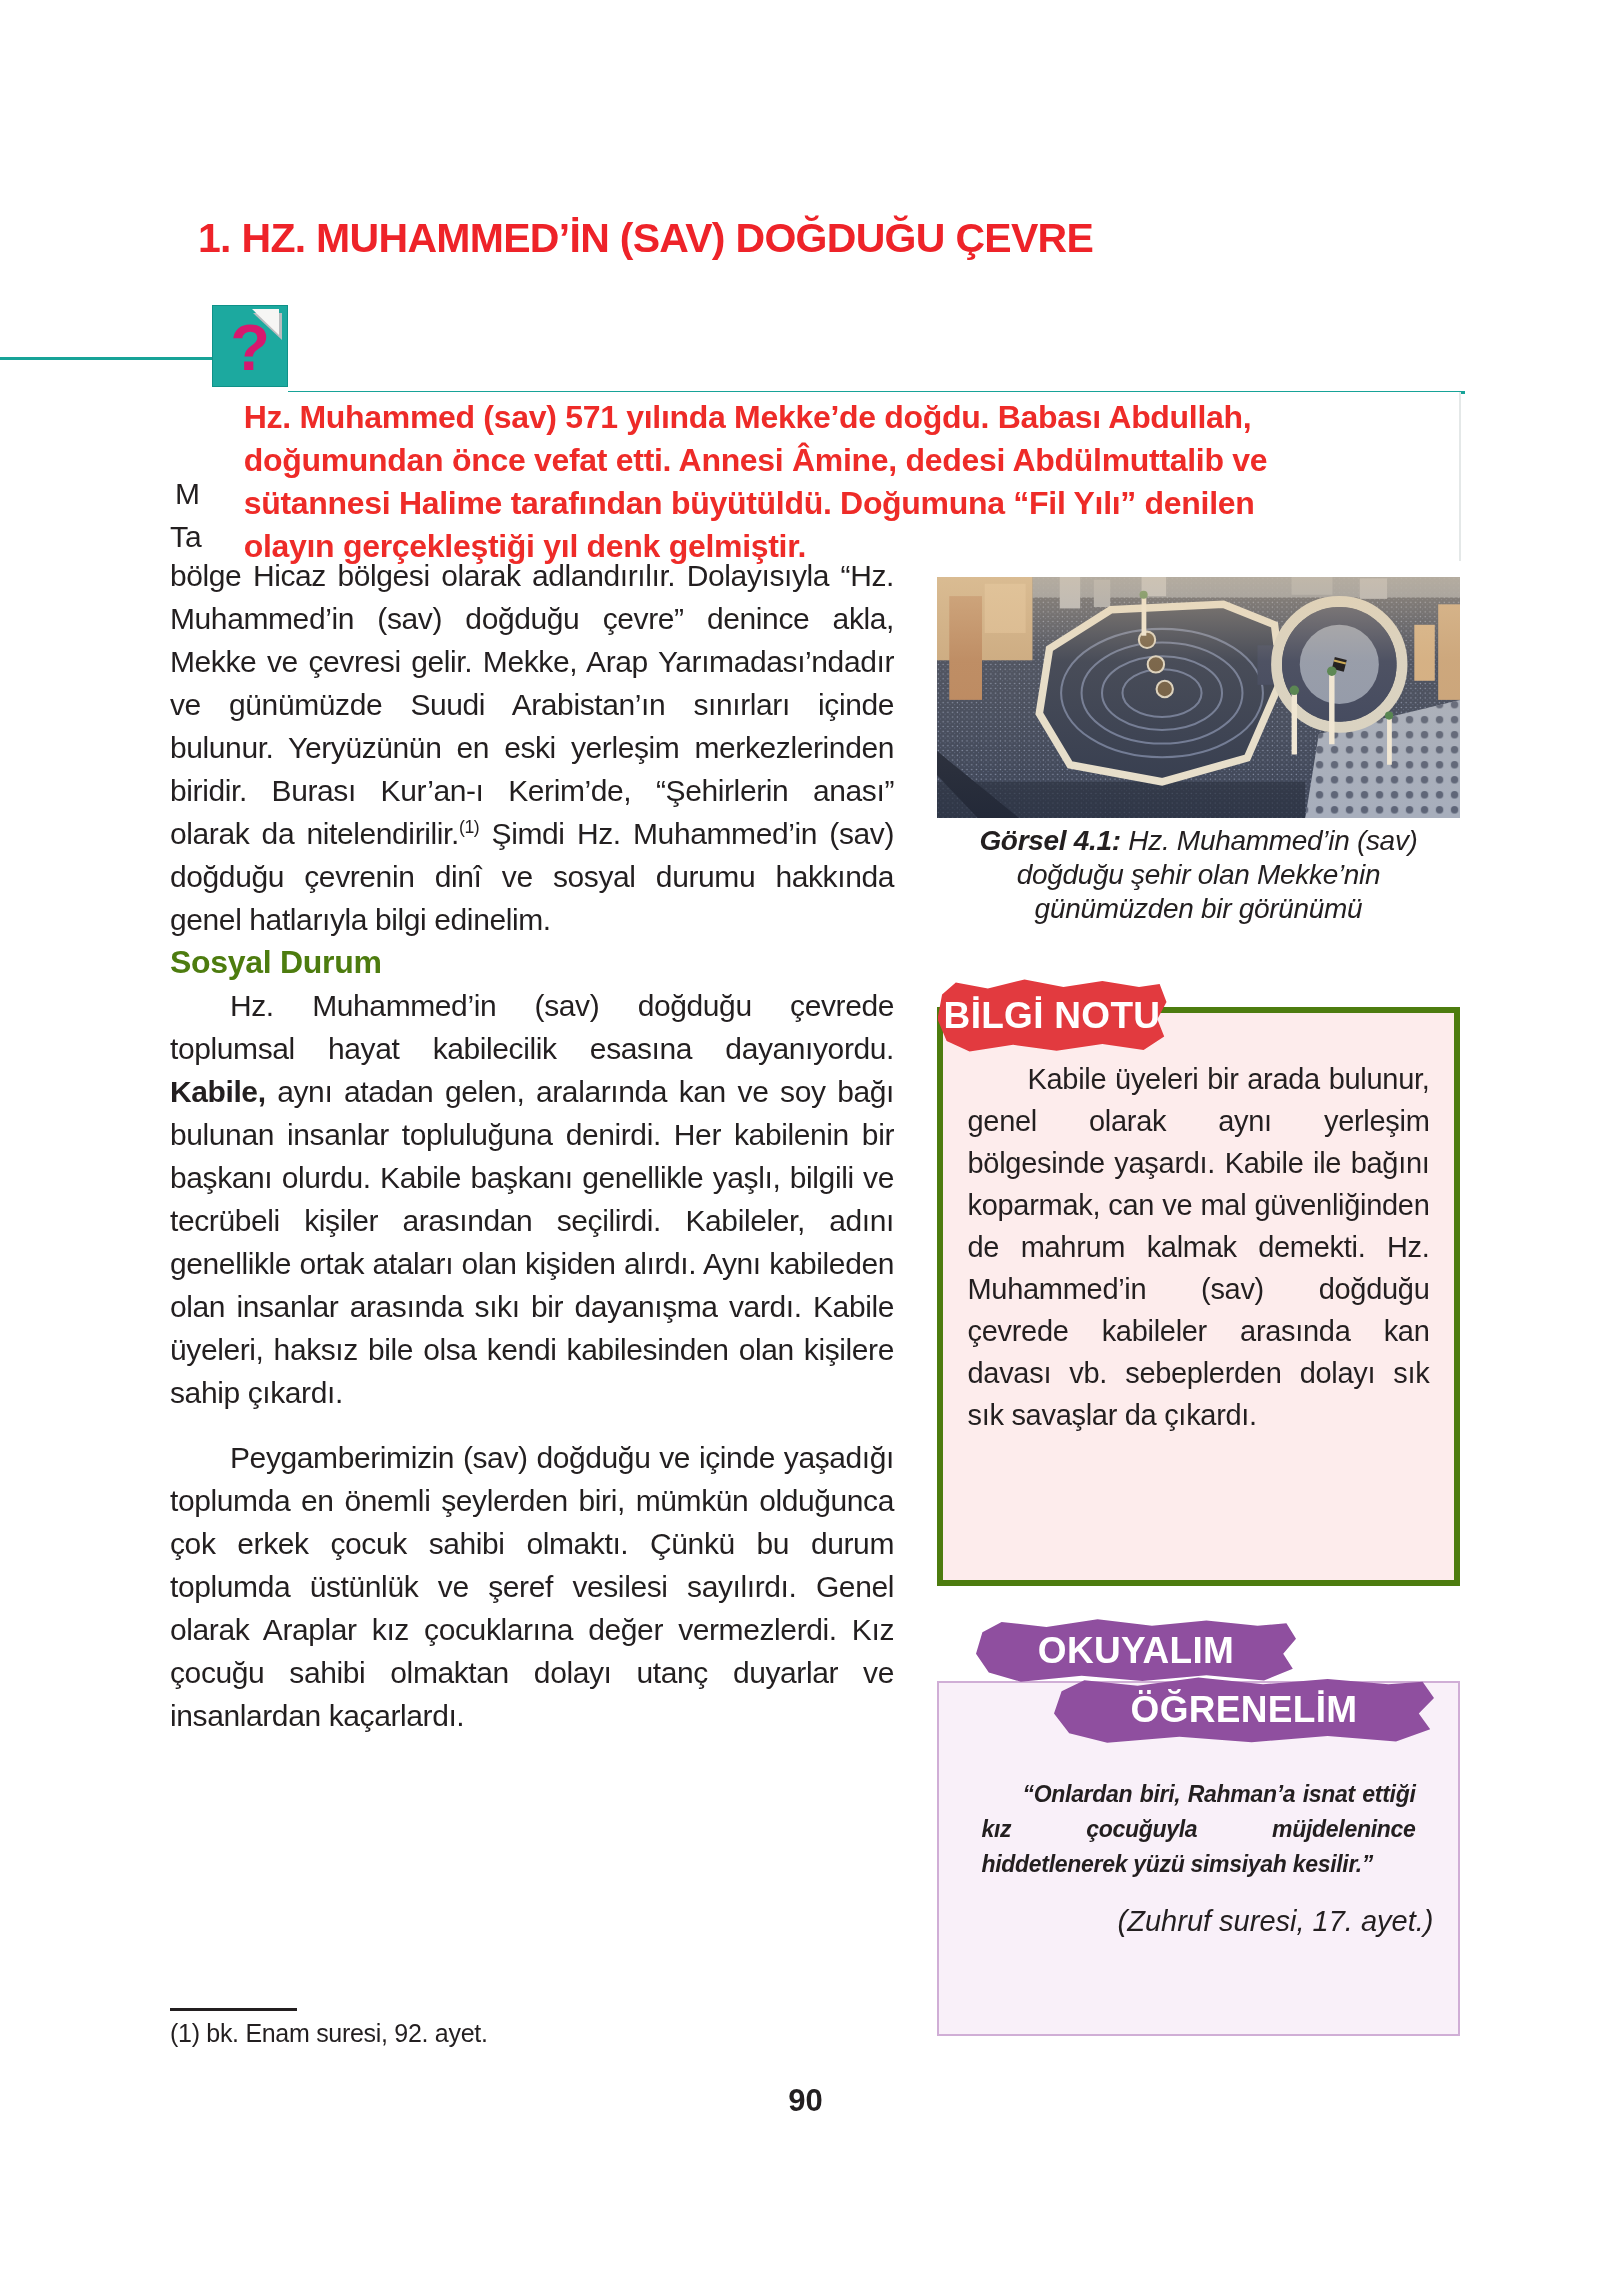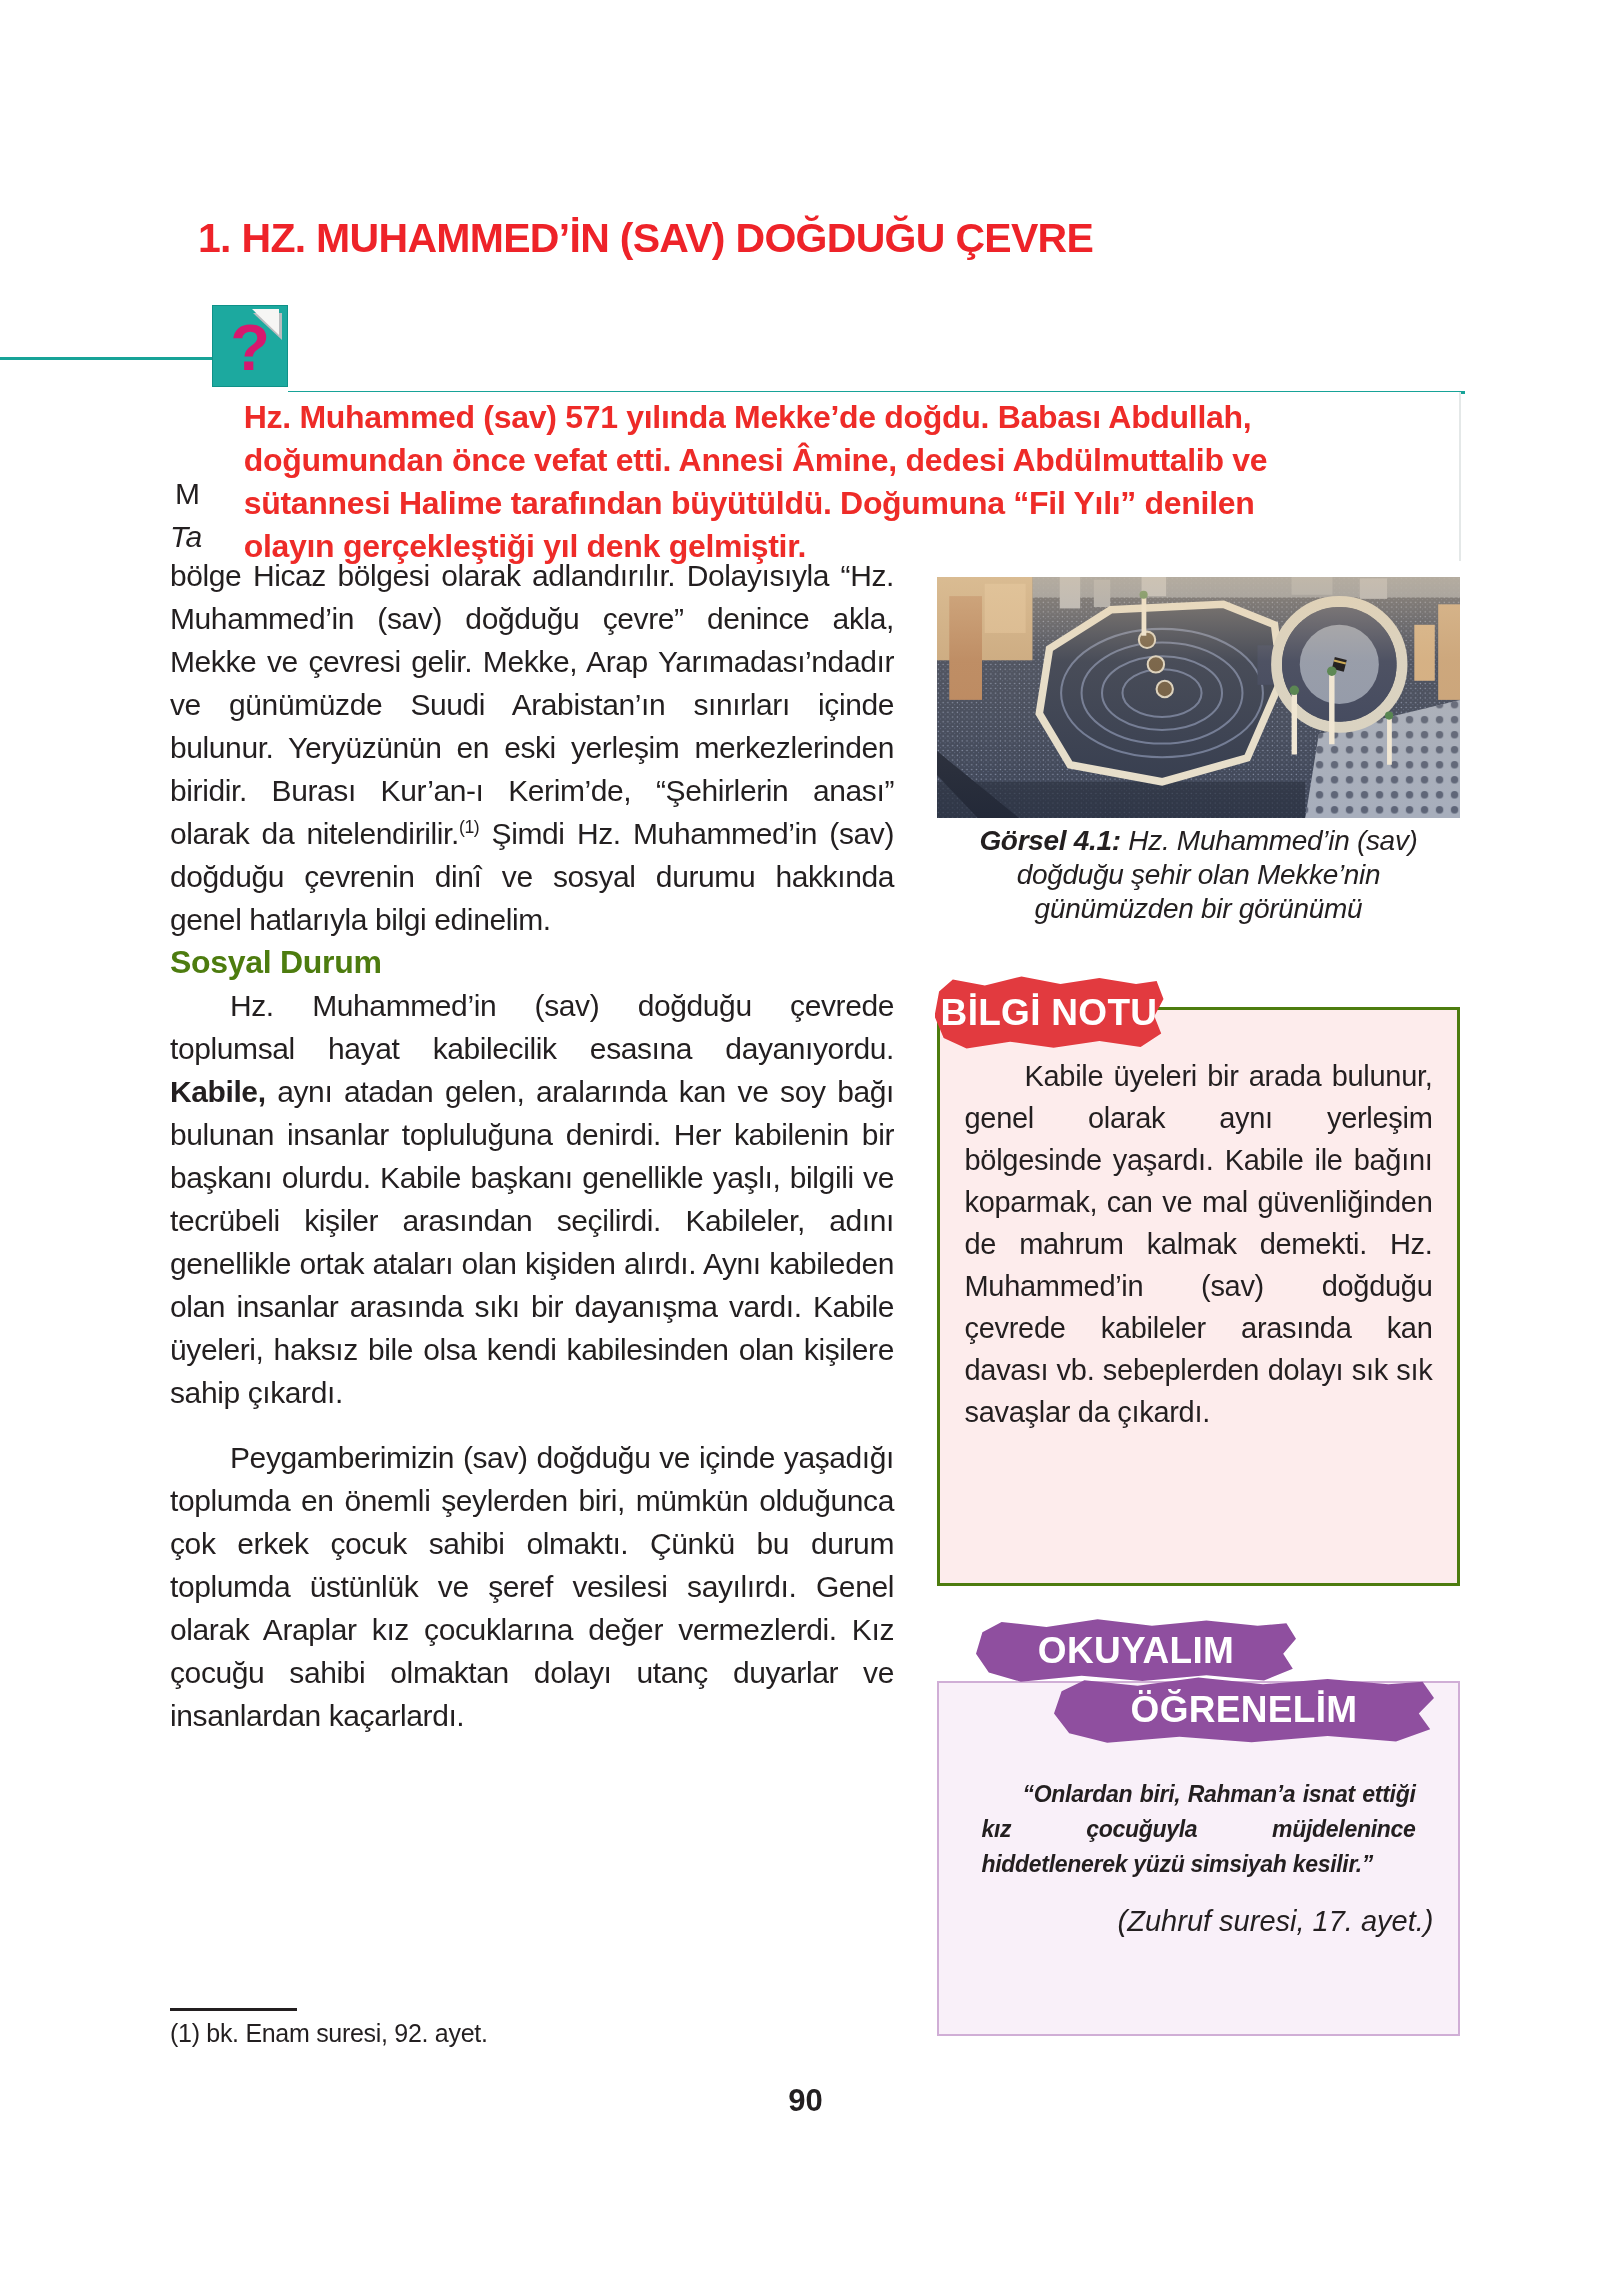--- a/index.html
+++ b/index.html
@@ -22,21 +22,21 @@
                border-left:29px solid transparent;border-top:27px solid #b9bcbe;}
   .fold{position:absolute;right:8.2px;top:3.4px;width:0;height:0;
         border-left:27px solid transparent;border-top:26px solid #f6f6f4;}
 
   .question{position:absolute;left:315px;top:329px;font-size:30px;font-style:italic;
             color:#1d1d1d;white-space:nowrap;letter-spacing:-0.3px;}
 
   
   .frag{position:absolute;font-size:30px;color:#231f20;z-index:1;}
   .frag-m{left:175px;top:477px;}
-  .frag-ta{left:170px;top:520px;font-style:italic;}
+  .frag-ta{left:170px;top:520px;}
   .answer-box{position:absolute;left:202px;top:392px;width:1259px;height:169px;
               background:#ffffff;border-right:2px solid #e4e8e8;z-index:3;
               padding:4.1px 0 0 2.7px;box-sizing:border-box;}
   .answer-line{font-size:32px;font-weight:bold;color:#ee2b28;line-height:43px;
                white-space:nowrap;letter-spacing:-0.3px;margin-left:39px;}
 
   
   .col-left{position:absolute;left:170px;top:554px;width:724px;
             font-size:30px;line-height:43px;text-align:justify;letter-spacing:-0.4px;}
   .col-left p{margin:0;}
@@ -59,21 +59,21 @@
          clip-path:polygon(2% 22%,8% 6%,22% 14%,38% 2%,55% 12%,72% 4%,88% 12%,97% 8%,
                            100% 32%,96% 55%,99% 78%,90% 96%,72% 88%,52% 97%,33% 89%,
                            14% 98%,4% 84%,0% 55%);}
   .brush.purple{background:#8f4f9f;}
   .brush-text{position:absolute;left:0;top:0;width:100%;height:100%;display:flex;
               align-items:center;justify-content:center;color:#fff;font-weight:bold;
               font-size:37px;letter-spacing:0.3px;}
 
   
   .bilgi-box{position:absolute;left:937px;top:1007px;width:523px;height:579px;
-             background:#fdecec;border:3px solid #4d7c0f;box-sizing:border-box;
+             background:#fdecec;border:6px solid #4d7c0f;box-sizing:border-box;
              padding:45px 24.5px 0 24.5px;}
   .bilgi-label{left:-5.5px;top:-35px;width:229px;height:75px;}
   .bilgi-text{font-size:29px;line-height:42px;text-align:justify;text-indent:60px;
               letter-spacing:-0.3px;margin:0;}
   .bilgi-cite{margin-top:19px;font-size:27px;line-height:38px;font-style:italic;
               text-align:right;}
 
   
   .oku-box{position:absolute;left:937px;top:1681px;width:523px;height:355px;
            background:#f9f0f9;border:2px solid #d0aed6;box-sizing:border-box;

